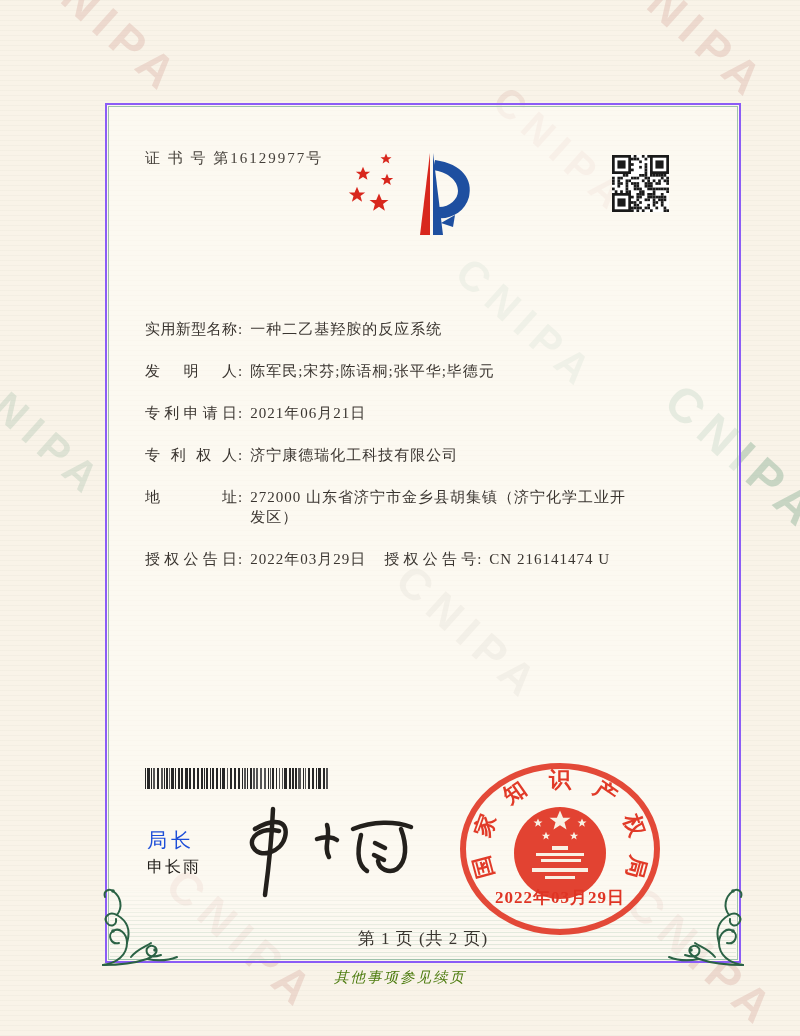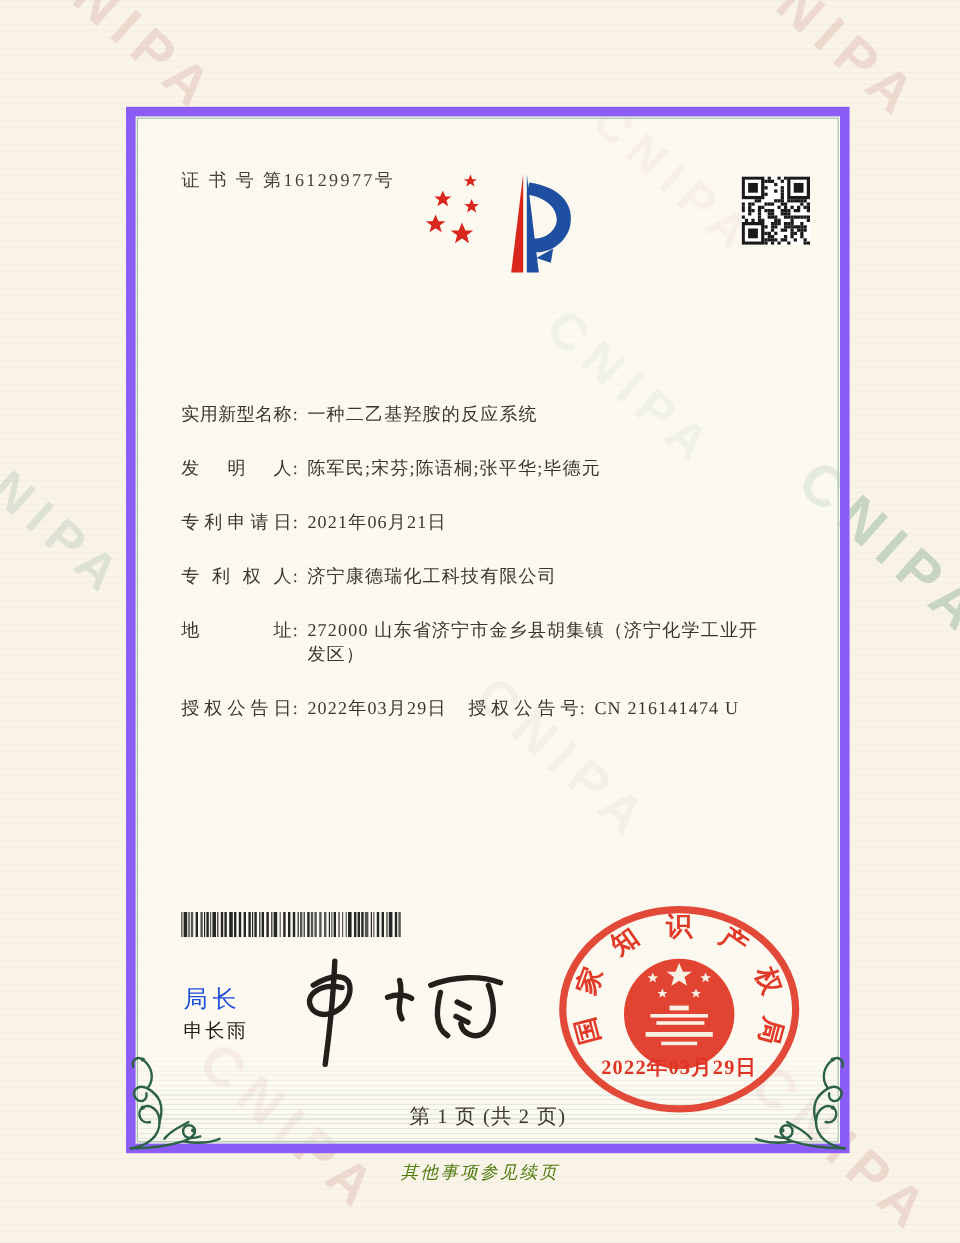--- a/index.html
+++ b/index.html
@@ -20,22 +20,22 @@
     transform:rotate(42deg);letter-spacing:9px;white-space:nowrap;
   }
   .wm-pink{color:rgba(214,168,158,0.35);font-size:46px;}
   .wm-pink-soft{color:rgba(214,172,160,0.25);font-size:40px;}
   .wm-green{color:rgba(140,178,150,0.45);font-size:48px;}
   .wm-green-soft{color:rgba(160,188,166,0.30);font-size:42px;}
   .wm-gray{color:rgba(170,168,150,0.25);font-size:44px;}
 
   
   .frame{
-    position:absolute;left:105px;top:89px;width:587px;height:856px;
-    border:8px solid #8b5cf6;background:rgba(255,253,247,0.55);z-index:2;
+    position:absolute;left:105px;top:103px;width:587px;height:856px;
+    border:2px solid #8b5cf6;background:rgba(255,253,247,0.55);z-index:2;padding-left:45px;
   }
   .frame-inner{position:absolute;inset:1px;border:1px solid #9fc2ac;pointer-events:none;}
   .bottom-texture{
     position:absolute;left:3px;right:3px;bottom:3px;height:74px;pointer-events:none;
     background:repeating-linear-gradient(180deg, rgba(125,168,140,0.20) 0 1px, transparent 1px 4px);
     -webkit-mask-image:linear-gradient(180deg, transparent, #000 70%);
     mask-image:linear-gradient(180deg, transparent, #000 70%);
   }
   .corner-orn{position:absolute;width:96px;height:96px;z-index:3;}
   .orn-left{left:-10px;bottom:-12px;}
@@ -46,21 +46,21 @@
   .cert-no{position:absolute;left:38px;top:44px;font-size:15px;letter-spacing:2px;color:#45403a;}
   .logo{position:absolute;left:226px;top:42px;width:142px;height:96px;}
   .qr{position:absolute;left:505px;top:50px;width:57px;height:57px;}
 
   .cert-title{
     position:absolute;left:0;top:134px;width:100%;text-align:center;
     font-size:35px;font-weight:700;letter-spacing:8px;text-indent:8px;color:#201d19;
   }
 
   .fields{position:absolute;left:38px;top:214px;width:516px;font-size:15px;color:#3a3530;}
-  .frow{line-height:20px;margin-bottom:22px;margin-top:25px;}
+  .frow{line-height:20px;margin-bottom:22px;}
   .flabel{
     display:inline-block;width:92px;vertical-align:top;
     text-align:justify;text-align-last:justify;
   }
   .fcolon{display:inline-block;margin:0 8px 0 1px;vertical-align:top;}
   .fvalue{display:inline-block;max-width:382px;vertical-align:top;letter-spacing:1px;}
   .fpair2{margin-left:18px;}
 
   .paras{
     position:absolute;left:38px;top:500px;width:517px;

